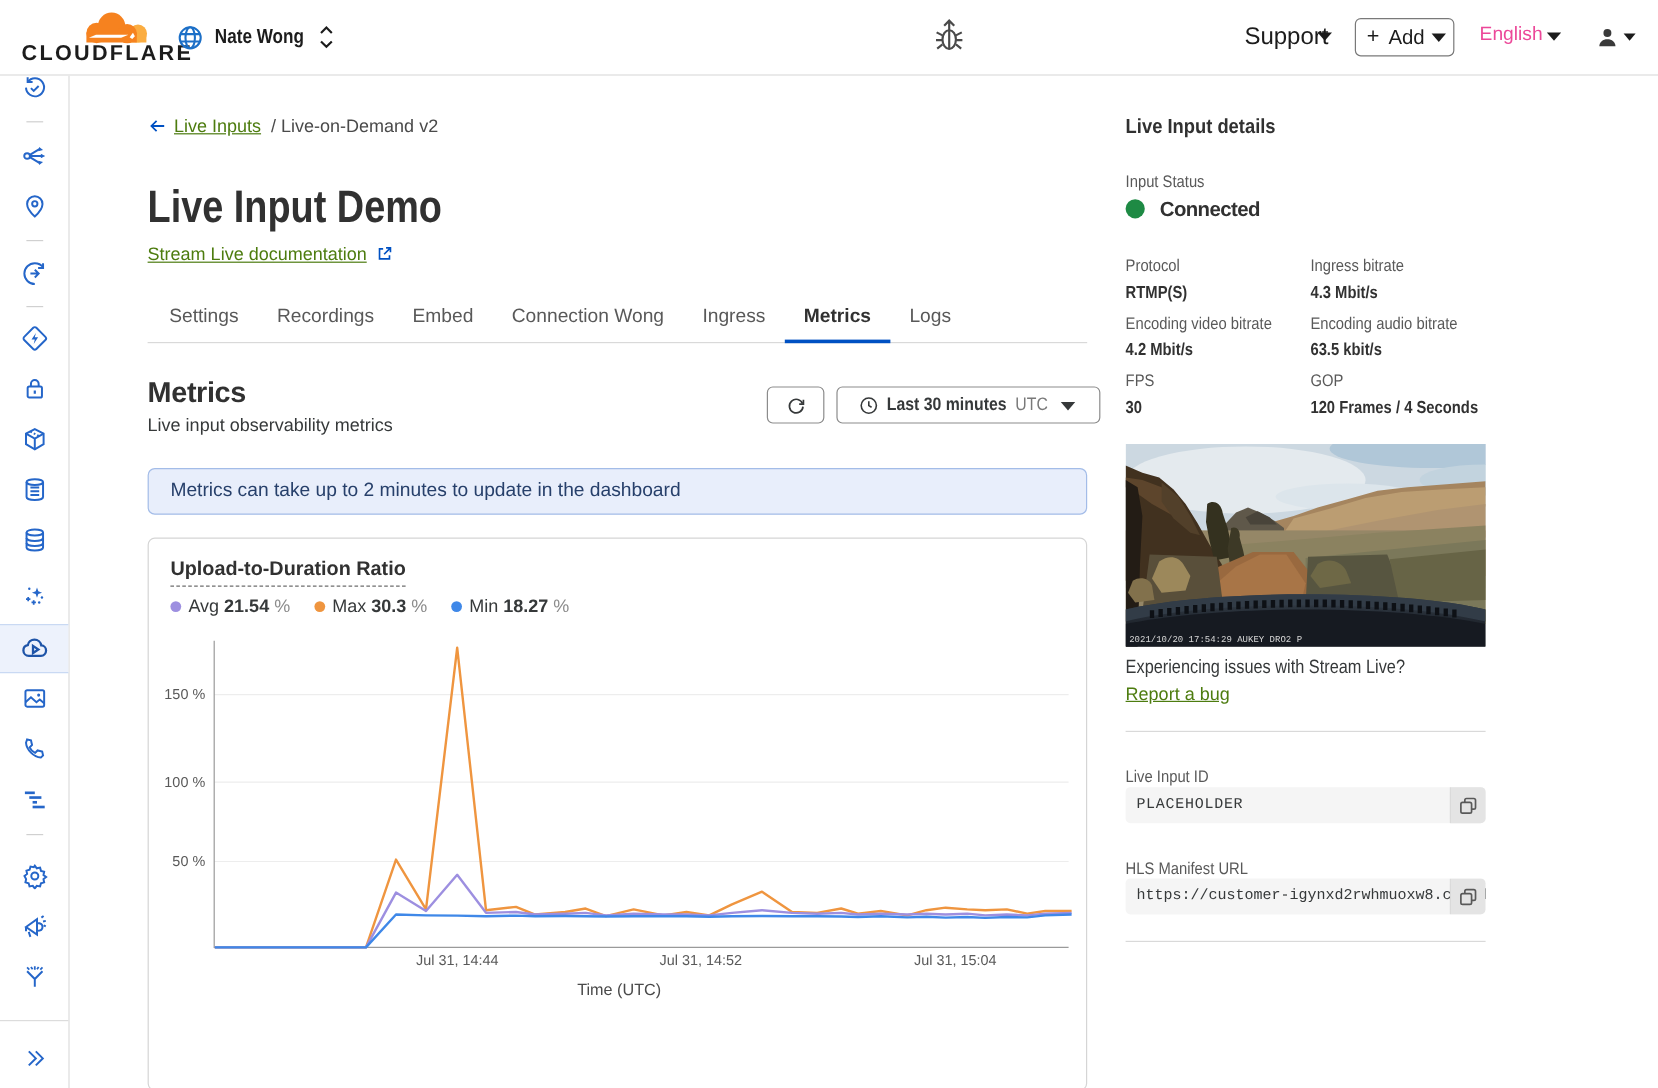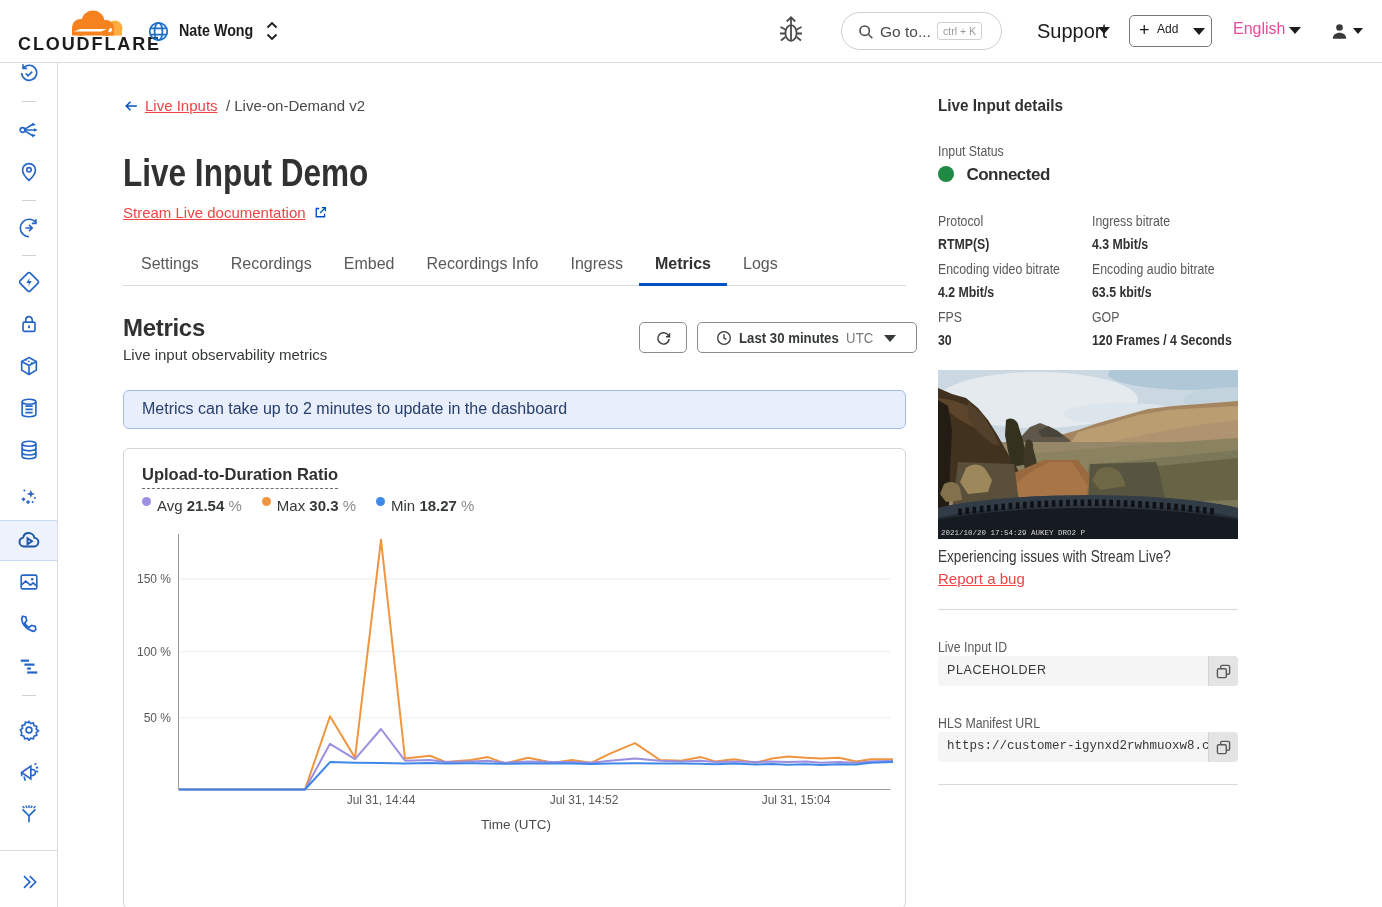--- a/index.html
+++ b/index.html
@@ -4,21 +4,21 @@
 <style>
 *{margin:0;padding:0;box-sizing:border-box}
 html,body{width:1382px;height:907px;font-family:"Liberation Sans",sans-serif;background:#fff;overflow:hidden}
 body{position:relative;color:#36393a}
 .topbar{position:absolute;top:0;left:0;width:1382px;height:63px;background:#fff;border-bottom:1px solid #dcdcdc;z-index:5}
 .sidebar{position:absolute;top:63px;left:0;width:58px;height:844px;background:#fff;border-right:1px solid #dcdcdc;z-index:4}
 .si{position:absolute;left:29px;transform:translate(-50%,-50%);line-height:0}
 .sdash{position:absolute;left:22px;width:14px;height:1px;background:#d0d0d0}
 .main{position:absolute;left:123px;top:63px;width:783px}
 .aside{position:absolute;left:938px;top:63px;width:300px}
-a{color:#ef4444}
+a{color:#4d7c0f}
 .tab{font-size:16px;color:#595959;padding:7px 16px 0;height:38px}
 .tab-a{color:#313131;font-weight:bold;border-bottom:3px solid #0051c3}
 .ldot{width:9px;height:9px;border-radius:50%;display:inline-block;margin-right:6px}
 .lpct{color:#8c8c8c}
 .lbl{font-size:14px;color:#595959;white-space:nowrap;transform:scaleX(0.88);transform-origin:0 0}
 .copybtn{position:absolute;right:0;top:0;width:30px;height:30px;background:#e4e4e4;border-left:1px solid #d4d4d4;border-radius:0 4px 4px 0;display:flex;align-items:center;justify-content:center}
 .val{font-size:14.5px;font-weight:bold;color:#313131;white-space:nowrap;transform:scaleX(0.85);transform-origin:0 0}
 </style>
 </head>
 <body>
@@ -43,33 +43,25 @@
     </svg>
   <div style="position:absolute;left:179px;top:21px;font-size:17px;font-weight:bold;color:#1c1c1c;transform:scaleX(0.84);transform-origin:0 0;white-space:nowrap">Nate Wong</div>
   <svg style="position:absolute;left:265px;top:20px" width="14" height="22" viewBox="0 0 14 22" fill="none" stroke="#1c1c1c" stroke-width="1.8">
       <path d="M2.5 7.5 L7 3 l4.5 4.5 M2.5 14.5 L7 19 l4.5-4.5"></path>
     </svg>
   <svg style="position:absolute;left:779px;top:15px" width="24" height="29" viewBox="0 0 24 29" fill="none" stroke="#4a4a4a" stroke-width="1.8">
       <ellipse cx="12" cy="18" rx="5.6" ry="7.8"></ellipse>
       <path d="M12 26 V2.5 M7.8 6.5 L12 2.2 L16.2 6.5"></path>
       <path d="M6.4 14.5 L1.5 12 M6.2 18.5 H1 M6.4 22 L2 25.5 M17.6 14.5 L22.5 12 M17.8 18.5 H23 M17.6 22 L22 25.5"></path>
     </svg>
-  <div style="position:absolute;left:841px;top:12px;width:161px;height:38px;border:1px solid #cfcfcf;border-radius:19px;background:#fff">
-    <svg style="position:absolute;left:16px;top:11px" width="16" height="16" viewBox="0 0 16 16" fill="none" stroke="#4a4a4a" stroke-width="1.6">
-        <circle cx="6.7" cy="6.7" r="4.7"></circle>
-        <path d="M10.3 10.3 L14.3 14.3"></path>
-      </svg>
-    <div style="position:absolute;left:38px;top:10px;font-size:15.5px;color:#4a4a4a">Go to...</div>
-    <div style="position:absolute;right:19px;top:9px;border:1px solid #d0d0d0;border-radius:3px;font-size:10.5px;color:#9a9a9a;padding:2px 5px;background:#fff">ctrl + K</div>
-  </div>
   <div style="position:absolute;left:1037px;top:20px;font-size:20px;color:#1c1c1c">Support</div>
   <div style="position:absolute;left:1098px;top:27px;width:0;height:0;border-left:6px solid transparent;border-right:6px solid transparent;border-top:7px solid #1c1c1c"></div>
   <div style="position:absolute;left:1129px;top:15px;width:83px;height:32px;border:1px solid #797979;border-radius:5px;background:#fff">
     <span style="position:absolute;left:9px;top:4px;font-size:18px;color:#1c1c1c">+</span>
-    <span style="position:absolute;left:27px;top:6px;font-size:12px;color:#1c1c1c">Add</span>
+    <span style="position:absolute;left:27px;top:6px;font-size:17px;color:#1c1c1c">Add</span>
     <span style="position:absolute;left:63px;top:12px;width:0;height:0;border-left:6px solid transparent;border-right:6px solid transparent;border-top:7px solid #1c1c1c"></span>
   </div>
   <div style="position:absolute;left:1233px;top:20px;font-size:16px;color:#ec4899">English</div>
   <div style="position:absolute;left:1289px;top:27px;width:0;height:0;border-left:6px solid transparent;border-right:6px solid transparent;border-top:7px solid #1c1c1c"></div>
   <svg style="position:absolute;left:1330px;top:22px" width="19" height="19" viewBox="0 0 24 24" fill="#3a3a3a">
       <circle cx="12" cy="7" r="4.2"></circle>
       <path d="M3.5 21 c0-4.7 3.8-7.5 8.5-7.5 s8.5 2.8 8.5 7.5 z"></path>
     </svg>
   <div style="position:absolute;left:1353px;top:28px;width:0;height:0;border-left:5.5px solid transparent;border-right:5.5px solid transparent;border-top:6.5px solid #1c1c1c"></div>
 </div>
@@ -175,21 +167,21 @@
   <div style="position:absolute;left:0;top:141px;font-size:15px"><a href="#" style="">Stream Live documentation</a>
     <svg style="vertical-align:-1px;margin-left:4px" width="13" height="13" viewBox="0 0 16 16" fill="none" stroke="#0051c3" stroke-width="1.7">
         <path d="M6.5 3 H2.8 V13.2 H13 V9.5 M9.5 2 H14 V6.5 M14 2 L7.5 8.5"></path>
       </svg>
   </div>
   <div style="position:absolute;left:0;top:185px;width:783px;height:38px;border-bottom:1px solid #d9d9d9">
     <div style="position:absolute;left:2px;top:0;height:38px;display:flex">
       <div class="tab">Settings</div>
         <div class="tab">Recordings</div>
         <div class="tab">Embed</div>
-        <div class="tab">Recordings Info</div>
+        <div class="tab">Connection Wong</div>
         <div class="tab">Ingress</div>
         <div class="tab tab-a">Metrics</div>
         <div class="tab">Logs</div>
     </div>
   </div>
   <div style="position:absolute;left:0;top:251px;font-size:24px;font-weight:bold;color:#313131;letter-spacing:-0.3px">Metrics</div>
   <div style="position:absolute;left:0;top:283px;font-size:15px;color:#36393a">Live input observability metrics</div>
   <div style="position:absolute;left:516px;top:259px;width:48px;height:31px;border:1px solid #8c8c8c;border-radius:5px;background:#fff">
     <svg style="position:absolute;left:15px;top:7px" width="17" height="17" viewBox="0 0 24 24" fill="none" stroke="#36393a" stroke-width="2">
         <path d="M19.5 9 A8 8 0 1 0 20 12.5"></path>
@@ -202,21 +194,21 @@
         <path d="M12 6.5 V12 l3.5 2"></path>
       </svg>
     <span style="position:absolute;left:41px;top:6px;font-size:15px;font-weight:bold;color:#36393a;transform:scaleX(0.88);transform-origin:0 0;white-space:nowrap">Last 30 minutes&nbsp; <span style="font-weight:normal;color:#797979">UTC</span></span>
     <span style="position:absolute;left:186px;top:12px;width:0;height:0;border-left:6.5px solid transparent;border-right:6.5px solid transparent;border-top:7.5px solid #36393a"></span>
   </div>
   <div style="position:absolute;left:0;top:327px;width:783px;height:39px;background:#e8eefb;border:1px solid #a3bce8;border-radius:6px">
     <div style="position:absolute;left:18px;top:9px;font-size:16px;color:#27406b">Metrics can take up to 2 minutes to update in the dashboard</div>
   </div>
   <div style="position:absolute;left:0;top:385px;width:783px;height:461px;background:#fff;border:1px solid #d5d5d5;border-radius:6px">
     <div style="position:absolute;left:18px;top:16px;font-size:16.5px;font-weight:bold;color:#313131;border-bottom:1px dashed #6d6d6d;padding-bottom:4px">Upload-to-Duration Ratio</div>
-    <div style="position:absolute;left:18px;top:48px;font-size:15px;color:#36393a;display:flex;">
+    <div style="position:absolute;left:18px;top:48px;font-size:15px;color:#36393a;display:flex;align-items:center">
       <span class="ldot" style="background:#9d8fe0"></span>
         <span>Avg&nbsp;</span>
         <b>21.54</b>
         <span class="lpct">&nbsp;%</span>
       <span class="ldot" style="background:#ef953f;margin-left:20px"></span>
         <span>Max&nbsp;</span>
         <b>30.3</b>
         <span class="lpct">&nbsp;%</span>
       <span class="ldot" style="background:#3f88e8;margin-left:20px"></span>
         <span>Min&nbsp;</span>
@@ -300,21 +292,21 @@
       <path d="M0 138 C70 121 230 121 300 138 L300 148 C230 130 70 130 0 148 Z" fill="#323c47"></path>
       <path d="M22.0 138.6 l0 6.5 M29.2 137.6 l0 6.5 M36.4 136.7 l0 6.5 M43.6 135.8 l0 6.5 M50.8 135.0 l0 6.5 M58.0 134.2 l0 6.5 M65.2 133.5 l0 6.5 M72.4 132.8 l0 6.5 M79.6 132.3 l0 6.5 M86.8 131.7 l0 6.5 M94.0 131.2 l0 6.5 M101.2 130.8 l0 6.5 M108.4 130.5 l0 6.5 M115.6 130.2 l0 6.5 M122.8 129.9 l0 6.5 M130.0 129.7 l0 6.5 M137.2 129.6 l0 6.5 M144.4 129.5 l0 6.5 M151.6 129.5 l0 6.5 M158.8 129.5 l0 6.5 M166.0 129.6 l0 6.5 M173.2 129.8 l0 6.5 M180.4 130.0 l0 6.5 M187.6 130.3 l0 6.5 M194.8 130.6 l0 6.5 M202.0 131.0 l0 6.5 M209.2 131.4 l0 6.5 M216.4 131.9 l0 6.5 M223.6 132.5 l0 6.5 M230.8 133.1 l0 6.5 M238.0 133.8 l0 6.5 M245.2 134.5 l0 6.5 M252.4 135.3 l0 6.5 M259.6 136.2 l0 6.5 M266.8 137.1 l0 6.5 M274.0 138.0 l0 6.5" stroke="#0d1015" stroke-width="3.6"></path>
       <path d="M0 150 C80 134 220 134 300 150 L300 169 L0 169 Z" fill="#161a21"></path>
       <text x="3" y="165" font-family="Liberation Mono,monospace" font-size="7.5" fill="#d8d8d8">2021/10/20 17:54:29 AUKEY DRO2 P</text>
     </svg>
   <div style="position:absolute;left:0;top:485px;font-size:16px;color:#36393a;transform:scaleX(0.85);transform-origin:0 0;white-space:nowrap">Experiencing issues with Stream Live?</div>
   <div style="position:absolute;left:0;top:507px;font-size:15px"><a href="#" style="text-decoration:underline">Report a bug</a></div>
   <div style="position:absolute;left:0;top:546px;width:300px;height:1px;background:#d9d9d9"></div>
   <div class="lbl" style="position:absolute;left:0;top:576px">Live Input ID</div>
   <div style="position:absolute;left:0;top:593px;width:300px;height:30px;background:#f5f5f5;border-radius:4px">
-    <span style="position:absolute;left:9px;top:7px;font-family:Liberation Sans, sans-serif;font-size:12.5px;color:#36393a;letter-spacing:0.6px">PLACEHOLDER</span>
+    <span style="position:absolute;left:9px;top:7px;font-family:Liberation Mono, monospace;font-size:12.5px;color:#36393a;letter-spacing:0.6px">PLACEHOLDER</span>
     <span class="copybtn">
         <svg width="15" height="15" viewBox="0 0 16 16" fill="none" stroke="#595959" stroke-width="1.5">
           <rect x="1.5" y="5" width="9.5" height="9.5" rx="1.5"></rect>
           <path d="M5 5 V3 a1.5 1.5 0 0 1 1.5-1.5 H13 a1.5 1.5 0 0 1 1.5 1.5 V9.5 a1.5 1.5 0 0 1-1.5 1.5 H11"></path>
         </svg>
       </span>
   </div>
   <div class="lbl" style="position:absolute;left:0;top:652px">HLS Manifest URL</div>
   <div style="position:absolute;left:0;top:669px;width:300px;height:30px;background:#f5f5f5;border-radius:4px;overflow:hidden">
     <span style="position:absolute;left:9px;top:7px;font-family:'Liberation Mono',monospace;font-size:12.5px;color:#36393a;white-space:nowrap">https://customer-igynxd2rwhmuoxw8.cloudf</span>

